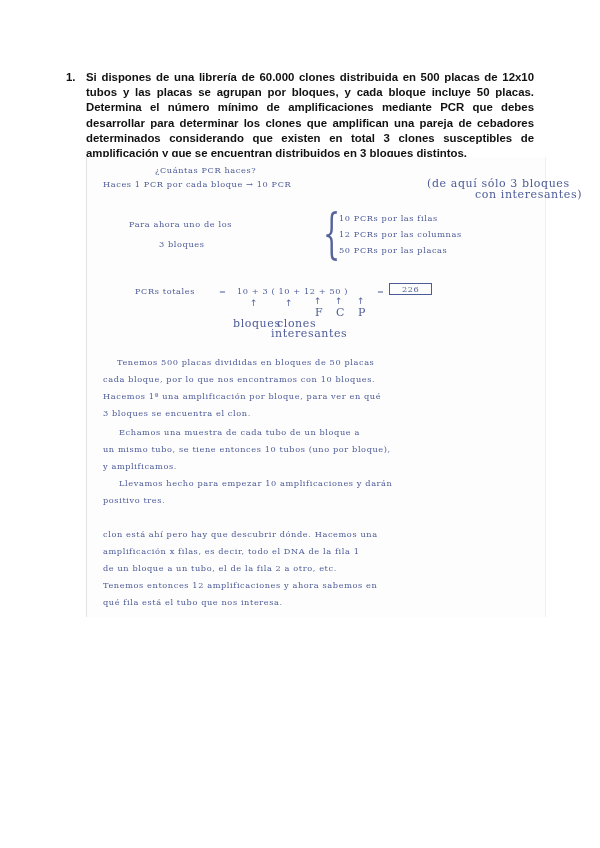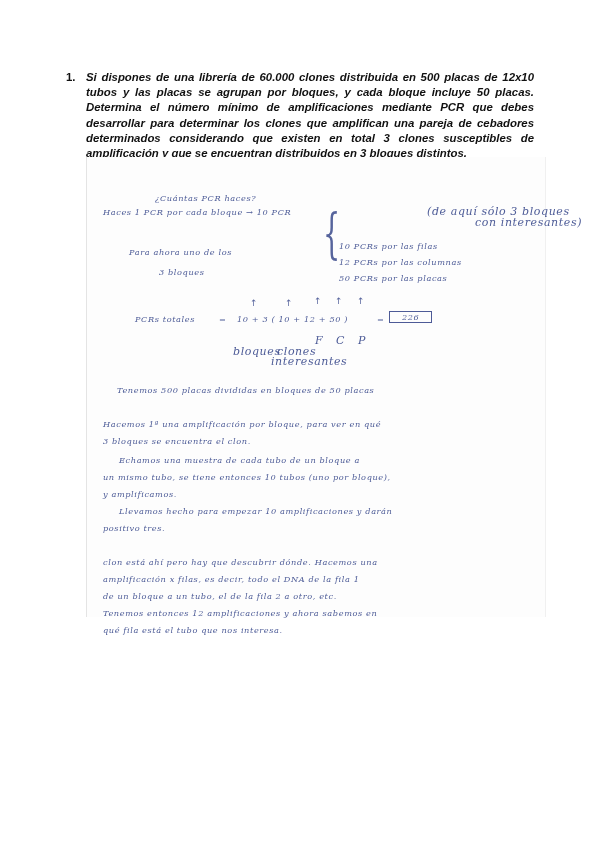--- a/index.html
+++ b/index.html
@@ -27,42 +27,39 @@
       display: flex;
     }
     .question .num {
       width: 20px;
       flex: 0 0 20px;
     }
     .question .text {
       flex: 1;
       text-align: justify;
       text-align-last: left;
-      font-style: italic;
     }
     .scan {
       position: absolute;
       left: 86px;
       top: 157px;
       width: 458px;
       height: 460px;
       border-left: 1px solid #e4e4e4;
       border-right: 1px solid #f0f0f0;
       background: #fdfdfd;
     }
     .hw {
       position: absolute;
       font-family: "DejaVu Serif", serif;
-      font-style: italic;
       color: #3a4a8c;
       font-size: 8.2px;
       letter-spacing: 0.6px;
       white-space: nowrap;
       opacity: 0.9;
-      margin-top: 28px;
     }
     .hw.small { font-size: 11px; }
     .brace {
       position: absolute;
       left: 236px;
       top: 26px;
       font-family: "DejaVu Serif", serif;
       font-size: 54px;
       line-height: 54px;
       color: #3a4a8c;
@@ -115,20 +112,21 @@
   <span class="arrow" style="left:248px;top:139px;">↑</span>
   <span class="arrow" style="left:270px;top:139px;">↑</span>
   <span class="hw small" style="left:228px;top:149px;">F</span>
   <span class="hw small" style="left:249px;top:149px;">C</span>
   <span class="hw small" style="left:271px;top:149px;">P</span>
   <span class="hw small" style="left:146px;top:160px;">bloques</span>
   <span class="hw small" style="left:190px;top:160px;">clones</span>
   <span class="hw small" style="left:184px;top:170px;">interesantes</span>
 
   <span class="hw" style="left:30px;top:200px;">Tenemos 500 placas divididas en bloques de 50 placas</span>
+  <span class="hw" style="left:16px;top:217px;">cada bloque, por lo que nos encontramos con 10 bloques.</span>
   <span class="hw" style="left:16px;top:234px;">Hacemos 1ª una amplificación por bloque, para ver en qué</span>
   <span class="hw" style="left:16px;top:251px;">3 bloques se encuentra el clon.</span>
   <span class="hw" style="left:32px;top:270px;">Echamos una muestra de cada tubo de un bloque a</span>
   <span class="hw" style="left:16px;top:287px;">un mismo tubo, se tiene entonces 10 tubos (uno por bloque),</span>
   <span class="hw" style="left:16px;top:304px;">y amplificamos.</span>
   <span class="hw" style="left:32px;top:321px;">Llevamos hecho para empezar 10 amplificaciones y darán</span>
   <span class="hw" style="left:16px;top:338px;">positivo tres.</span>
   <span class="hw" style="left:16px;top:372px;">clon está ahí pero hay que descubrir dónde. Hacemos una</span>
   <span class="hw" style="left:16px;top:389px;">amplificación x filas, es decir, todo el DNA de la fila 1</span>
   <span class="hw" style="left:16px;top:406px;">de un bloque a un tubo, el de la fila 2 a otro, etc.</span>

